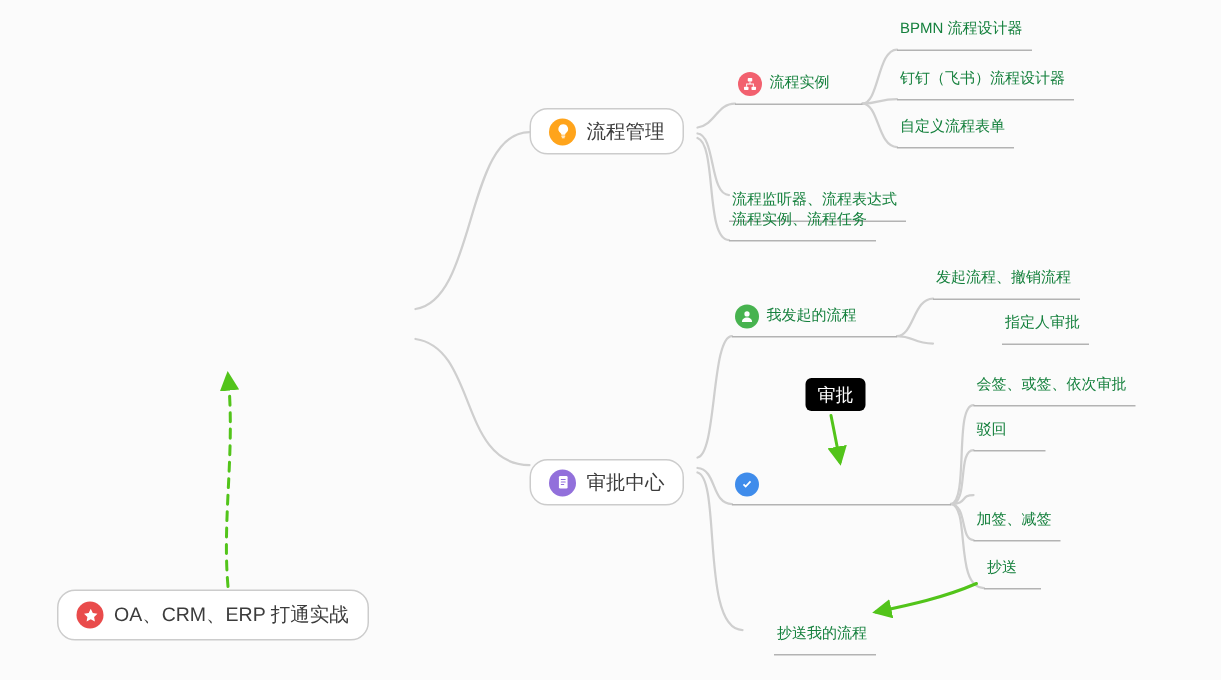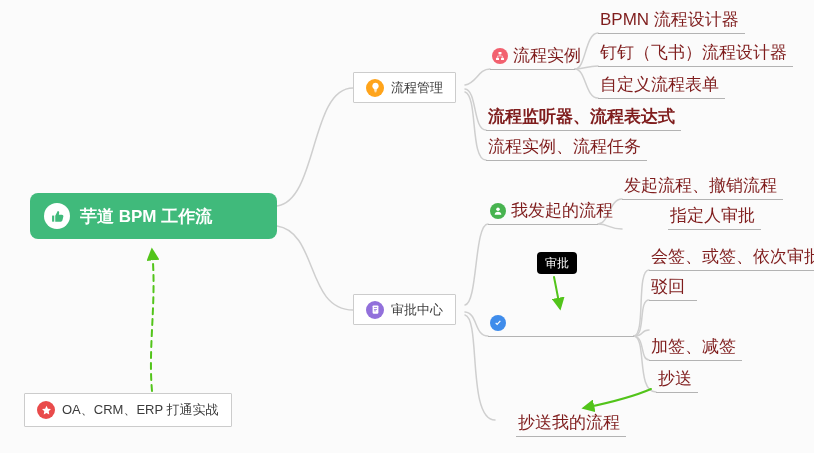--- a/index.html
+++ b/index.html
@@ -7,31 +7,31 @@
   .canvas { position:relative; width:814px; height:453px; background:#fbfbfb; overflow:hidden; }
   .wires { position:absolute; left:0; top:0; width:814px; height:453px; pointer-events:none; }
 
   .root-node { position:absolute; left:30px; top:193px; width:247px; height:46px;
     background:#40BA7B; border-radius:8px; display:flex; align-items:center; gap:10px;
     padding:0 14px; color:#fff; font-size:17px; font-weight:700; cursor:pointer; }
   .root-icon { width:26px; height:26px; border-radius:50%; background:#fff; flex:none;
     display:flex; align-items:center; justify-content:center; }
 
   .boxnode { position:absolute; height:31px; background:#fff; border:1px solid #ccc;
-    border-radius:1px; display:flex; align-items:center; gap:7px; padding:0 12px;
+    border-radius:12px; display:flex; align-items:center; gap:7px; padding:0 12px;
     font-size:13px; color:#3c3c3c; white-space:nowrap; cursor:pointer; }
   .boxnode.big { height:34px; }
 
   .cicon { border-radius:50%; flex:none; display:flex; align-items:center; justify-content:center; }
   .cicon.s18 { width:18px; height:18px; }
   .cicon.s16 { width:16px; height:16px; }
 
   .leaf { position:absolute; display:flex; align-items:flex-end; gap:5px;
-    padding:0 6px 5px 2px; border-bottom:1px solid #b3b3b3; font-size:17px;
-    color:#7f1d1d; white-space:nowrap; line-height:16px; cursor:pointer; }
+    padding:0 6px 5px 2px; border-bottom:1px solid #b3b3b3; font-size:10px;
+    color:#15803d; white-space:nowrap; line-height:16px; cursor:pointer; }
 
   .badge { position:absolute; left:537px; top:252px; background:#000000; color:#fff;
     font-size:12px; line-height:12px; padding:5px 8px; border-radius:4px; cursor:pointer; }
 </style>
 </head>
 <body>
 
 <div class="canvas">
 
   <svg class="wires" viewBox="0 0 814 453">
@@ -60,29 +60,20 @@
       <path d="M634,336 C645,337 640,360 649,360"></path>
       <path d="M634,336 C647,338 636,392 656,392"></path>
     </g>
     <g fill="none" stroke="#52C41A" stroke-width="2" stroke-linecap="round">
       <path d="M152,391 C148,345 157,300 152,250" stroke-dasharray="6 5" marker-end="url(#arrow)"></path>
       <path d="M554,277 C556,287 558,297 560,308" marker-end="url(#arrow)"></path>
       <path d="M651,389 C628,399 603,404 584,408" marker-end="url(#arrow)"></path>
     </g>
   </svg>
 
-  <div class="root-node">
-    <span class="root-icon">
-      <svg width="15" height="15" viewBox="0 0 16 16" fill="#40BA7B">
-          <path d="M2.2 7h2.3v6.5H2.2z"></path>
-          <path d="M5.6 13.5V7.2l2.5-4.9c1-.3 1.9.6 1.7 1.6L9.4 6h3.3c1 0 1.8.95 1.55 1.9l-1 4.2c-.2.82-.95 1.4-1.8 1.4H5.6z"></path>
-        </svg>
-    </span>
-    <span>芋道 BPM 工作流</span>
-  </div>
 
   <div class="boxnode" style="left:353px; top:72px;">
     <span class="cicon s18" style="background:#FFA41B;">
       <svg width="11" height="11" viewBox="0 0 16 16" fill="#fff">
           <path d="M8 1.2a4.7 4.7 0 0 0-2.7 8.55c.5.36.9.95.9 1.55h3.6c0-.6.4-1.19.9-1.55A4.7 4.7 0 0 0 8 1.2z"></path>
           <rect x="6" y="12.1" width="4" height="1.2" rx=".6"></rect>
           <rect x="6.5" y="13.8" width="3" height="1.1" rx=".55"></rect>
         </svg>
     </span>
     <span>流程管理</span>
@@ -103,28 +94,28 @@
   <div class="leaf" style="left:598px; top:12px;">
     <span>BPMN 流程设计器</span>
   </div>
   <div class="leaf" style="left:598px; top:77px;">
     <span>自定义流程表单</span>
   </div>
   <div class="leaf" style="left:598px; top:45px;">
     <span>钉钉（飞书）流程设计器</span>
   </div>
 
-  <div class="leaf" style="left:486px; top:109px;font-weight:bold;">
+  <div class="leaf" style="left:486px; top:126px;">
     <span>流程监听器、流程表达式</span>
   </div>
   <div class="leaf" style="left:486px; top:139px;">
     <span>流程实例、流程任务</span>
   </div>
 
-  <div class="boxnode" style="left:353px; top:294px;">
+  <div class="boxnode" style="left:353px; top:306px;">
     <span class="cicon s18" style="background:#9270DB;">
       <svg width="11" height="11" viewBox="0 0 16 16" fill="#fff">
           <rect x="3.8" y="2" width="8.4" height="12" rx="1.2"></rect>
           <rect fill="#9270DB" x="5.6" y="4.8" width="4.8" height="1.1" rx=".5"></rect>
           <rect fill="#9270DB" x="5.6" y="7.2" width="4.8" height="1.1" rx=".5"></rect>
           <rect fill="#9270DB" x="5.6" y="9.6" width="3.4" height="1.1" rx=".5"></rect>
         </svg>
     </span>
     <span>审批中心</span>
   </div>
@@ -168,21 +159,21 @@
     <span>加签、减签</span>
   </div>
   <div class="leaf" style="left:656px; top:371px; min-width:38px;">
     <span>抄送</span>
   </div>
 
   <div class="leaf" style="left:516px; top:399px;margin-top:16px;">
     <span>抄送我的流程</span>
   </div>
 
-  <div class="boxnode big" style="left:24px; top:393px;">
+  <div class="boxnode big" style="left:38px; top:393px;">
     <span class="cicon s18" style="background:#E94B4B;">
       <svg width="11" height="11" viewBox="0 0 16 16" fill="#fff">
           <path d="M8 1.2l2 4.1 4.5.65-3.25 3.2.77 4.5L8 11.5l-4.02 2.15.77-4.5L1.5 5.95 6 5.3z"></path>
         </svg>
     </span>
     <span>OA、CRM、ERP 打通实战</span>
   </div>
 
 </div>
 

